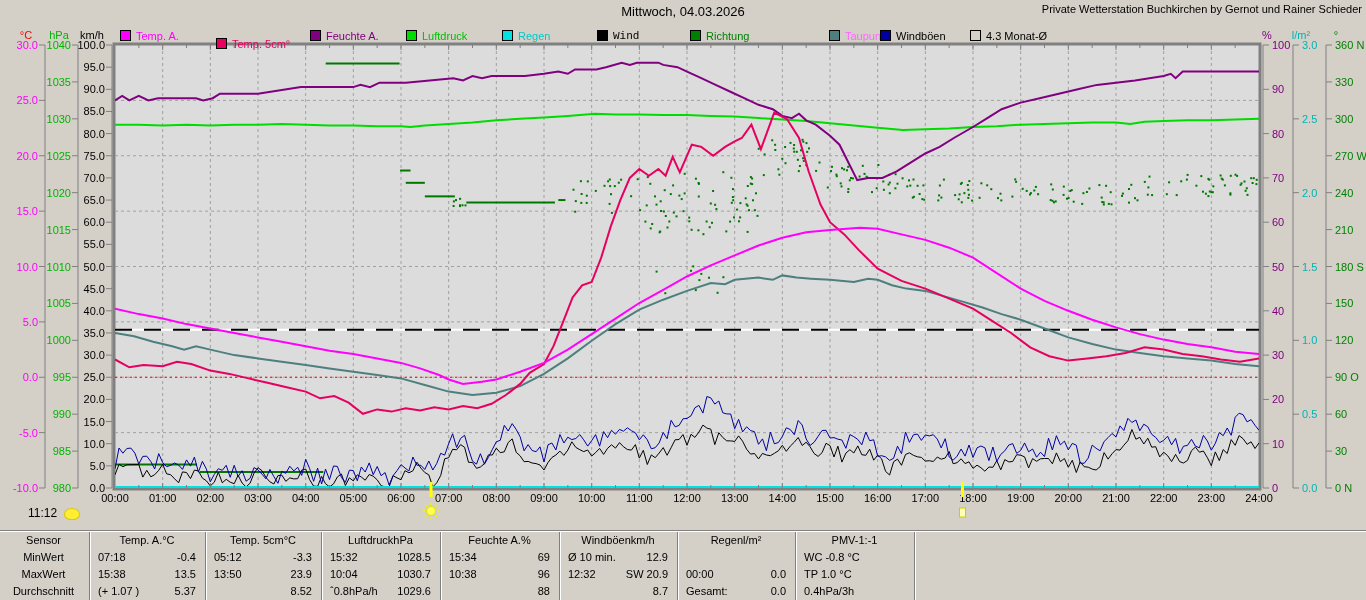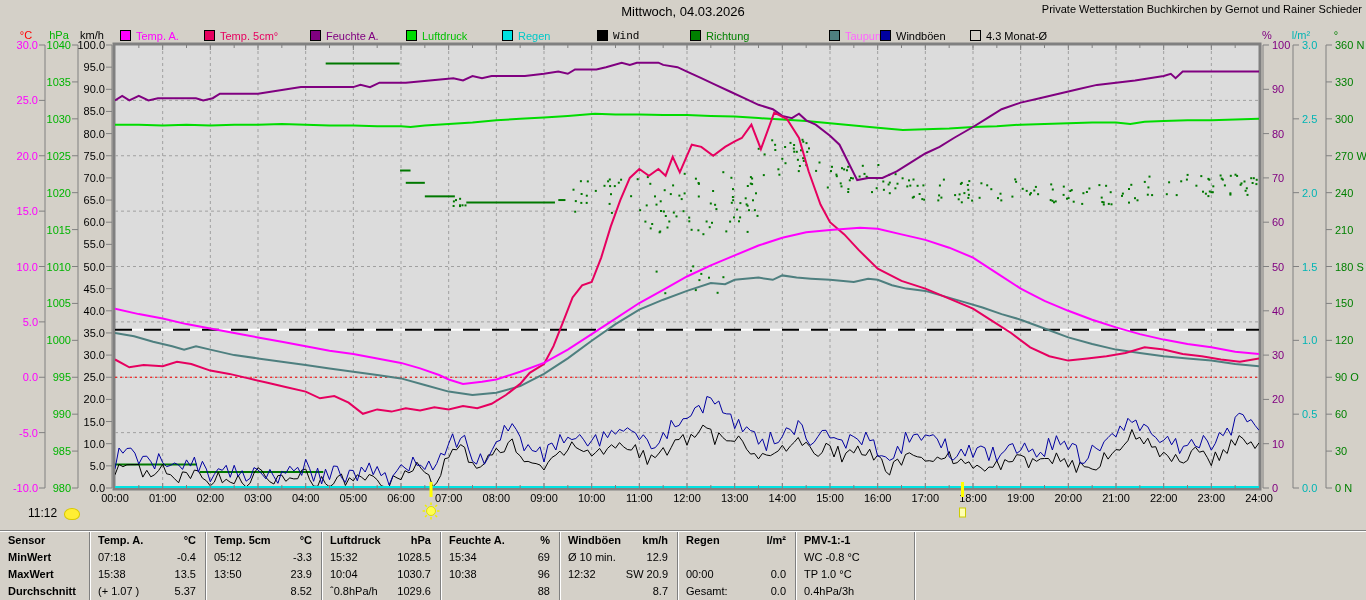--- a/index.html
+++ b/index.html
@@ -15,21 +15,21 @@
   #chart-svg{left:0;top:0;}
   #legend{left:0;top:29px;width:1366px;height:15px;}
   .lg-item{position:absolute;top:0;height:13px;display:flex;align-items:center;font-size:11px;white-space:nowrap;}
   .lg-sq{width:9px;height:9px;border:1px solid #000;margin-right:5px;flex:0 0 auto;}
   #clock{left:28px;top:506px;font-size:12px;color:#000;}
   #clock-icon{left:64px;top:508px;width:14px;height:10px;background:#ffee33;border:1px solid #d8c800;border-radius:50% 50% 45% 45%;}
   #bottom-table{left:0;top:530px;width:1366px;height:70px;border-top:1px solid #808080;box-shadow:inset 0 1px 0 #ffffff;}
   .tcol{position:absolute;top:1px;height:69px;}
   .tcol.div{border-left:1px solid #808080;box-shadow:inset 1px 0 0 #ffffff;}
   .trow{height:17px;line-height:17px;display:flex;justify-content:space-between;padding:0 10px 0 8px;font-size:11px;color:#000;overflow:hidden;white-space:nowrap;}
-  .b{font-weight:bold;}
+  .b{font-weight:normal;justify-content:center;}
 </style>
 </head>
 <body>
 
 <div class="abs" id="page-title">Mittwoch, 04.03.2026</div>
 <div class="abs" id="attribution">Private Wetterstation Buchkirchen by Gernot und Rainer Schieder</div>
 
 <svg class="abs" id="chart-svg" width="1366" height="530">
     <rect x="114" y="44" width="1146" height="445" fill="#dcdcdc" stroke="#808080" stroke-width="3"></rect>
     <g stroke="#a0a0a0" stroke-dasharray="3 3" stroke-width="1" fill="none">
@@ -681,21 +681,21 @@
       <line x1="435.27264068711924" y1="506.75735931288074" x2="437.0404076400856" y2="504.98959235991435" stroke="#f0f000" stroke-width="1.5"></line>
     </g>
     <rect x="959.5133333333333" y="508" width="6" height="9" fill="#ffffb3" stroke="#cccc00" stroke-width="1"></rect>
   </svg>
 
 <div class="abs" id="legend">
     <div class="lg-item" style="left: 120px;">
       <span class="lg-sq" style="background: rgb(255, 0, 255);"></span>
       <span style="color: rgb(255, 0, 255);">Temp. A.</span>
     </div>
-    <div class="lg-item" style="left: 204px;">
+    <div class="lg-item" style="left: 216px; margin-top: 8px;">
       <span class="lg-sq" style="background: rgb(230, 0, 95);"></span>
       <span style="color: rgb(230, 0, 95);">Temp. 5cm°</span>
     </div>
     <div class="lg-item" style="left: 310px;">
       <span class="lg-sq" style="background: rgb(128, 0, 128);"></span>
       <span style="color: rgb(128, 0, 128);">Feuchte A.</span>
     </div>
     <div class="lg-item" style="left: 406px;">
       <span class="lg-sq" style="background: rgb(0, 220, 0);"></span>
       <span style="color: rgb(0, 192, 0);">Luftdruck</span>

